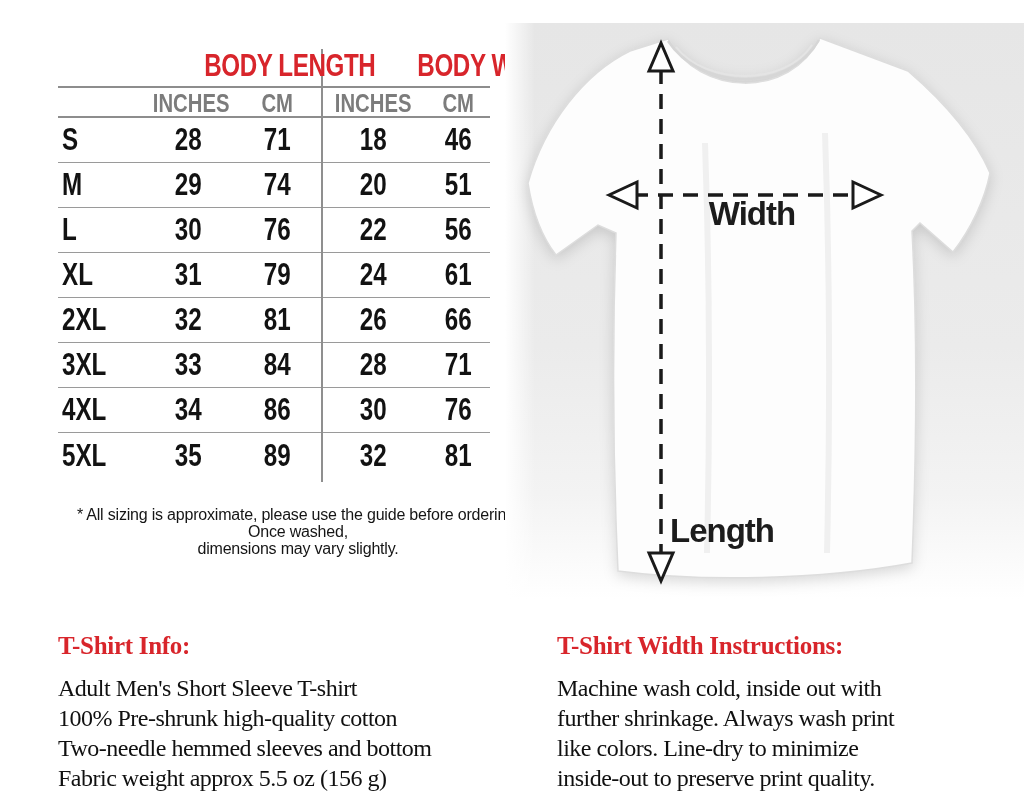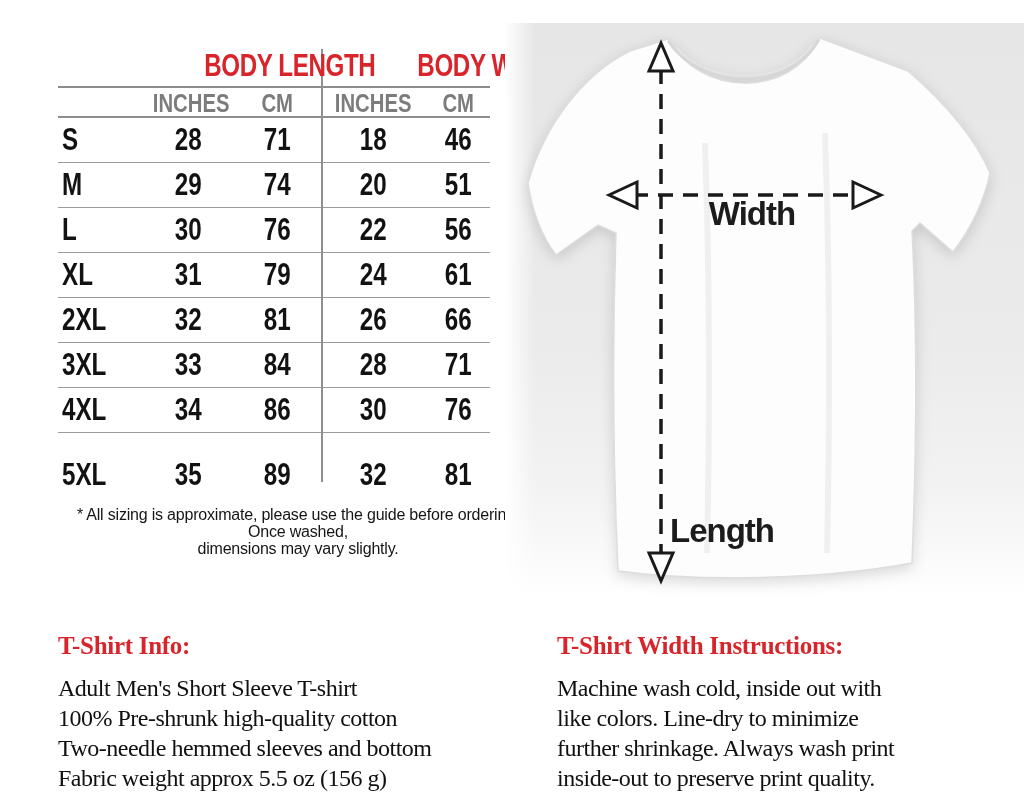--- a/index.html
+++ b/index.html
@@ -8,21 +8,21 @@
 
   
   .chart { position:absolute; left:58px; top:46px; width:432px; }
   .vdivider { position:absolute; left:263px; top:3px; width:2px; height:433px; background:#8f8f8f; }
   .thead-row { display:grid; grid-template-columns:84px 178px 170px; height:42px;
     align-items:center; border-bottom:2px solid #8d8d8d;gap:38px; }
   .sub-row { display:grid; grid-template-columns:84px 92px 86px 106px 64px; height:30px;
     align-items:center; border-bottom:2px solid #8d8d8d; }
   .data-row { display:grid; grid-template-columns:84px 92px 86px 106px 64px; height:45px;
     align-items:center; border-bottom:1.5px solid #9a9a9a; }
-  .data-row.last { border-bottom:none;margin-top:19px; }
+  .data-row.last { border-bottom:none; }
   .cond { display:inline-block; transform:scaleX(0.78); white-space:nowrap; }
   .cond-l { transform-origin:0 50%; }
   .grp-label { font-weight:bold; font-size:31px; text-align:center; color:#d8252b; letter-spacing:-0.5px; }
   .sub-label { font-weight:bold; font-size:26px; text-align:center; color:#7c7c7c; }
   .size-cell { font-weight:bold; font-size:31px; text-align:left; padding-left:4px; color:#121212; }
   .num-cell { font-weight:bold; font-size:31px; text-align:center; color:#121212; }
 
   
   .footnote { position:absolute; left:58px; top:506px; width:480px;
     font-size:16px; line-height:17px; color:#151515; letter-spacing:-0.2px;text-align:center; }
@@ -172,16 +172,16 @@
   <div class="sec-title">T-Shirt Info:</div>
   <div class="sec-line">Adult Men's Short Sleeve T-shirt</div>
   <div class="sec-line">100% Pre-shrunk high-quality cotton</div>
   <div class="sec-line">Two-needle hemmed sleeves and bottom</div>
   <div class="sec-line">Fabric weight approx 5.5 oz (156 g)</div>
 </div>
 
 <div class="section care-section">
   <div class="sec-title">T-Shirt Width Instructions:</div>
   <div class="sec-line">Machine wash cold, inside out with</div>
+  <div class="sec-line">further shrinkage. Always wash print</div>
   <div class="sec-line">like colors. Line-dry to minimize</div>
-  <div class="sec-line">further shrinkage. Always wash print</div>
   <div class="sec-line">inside-out to preserve print quality.</div>
 </div>
 
 </body></html>

